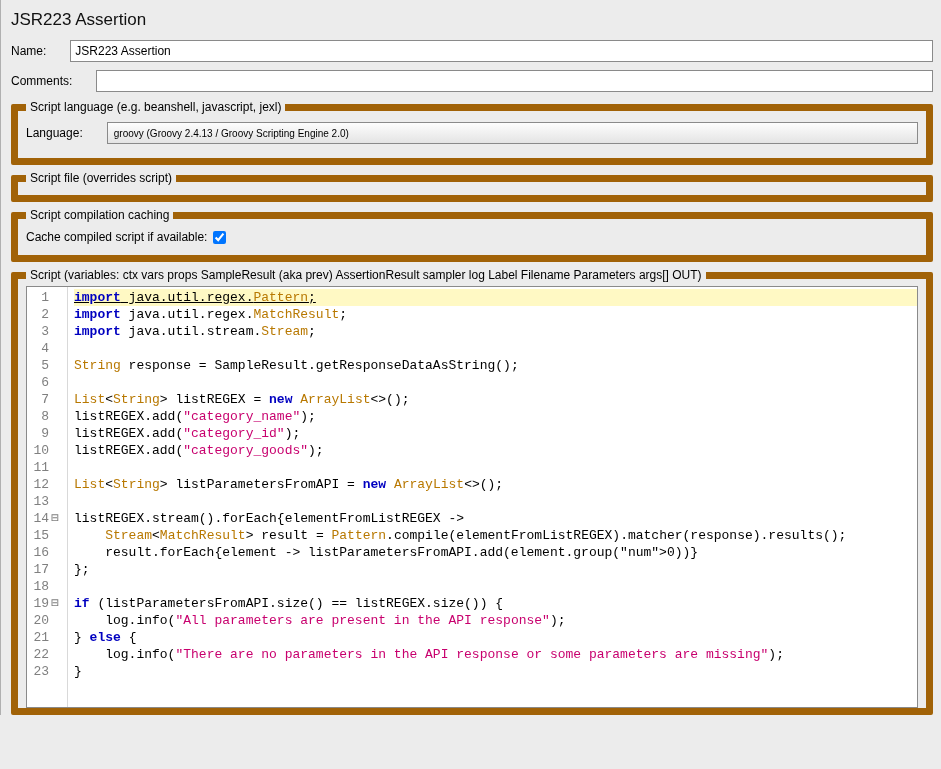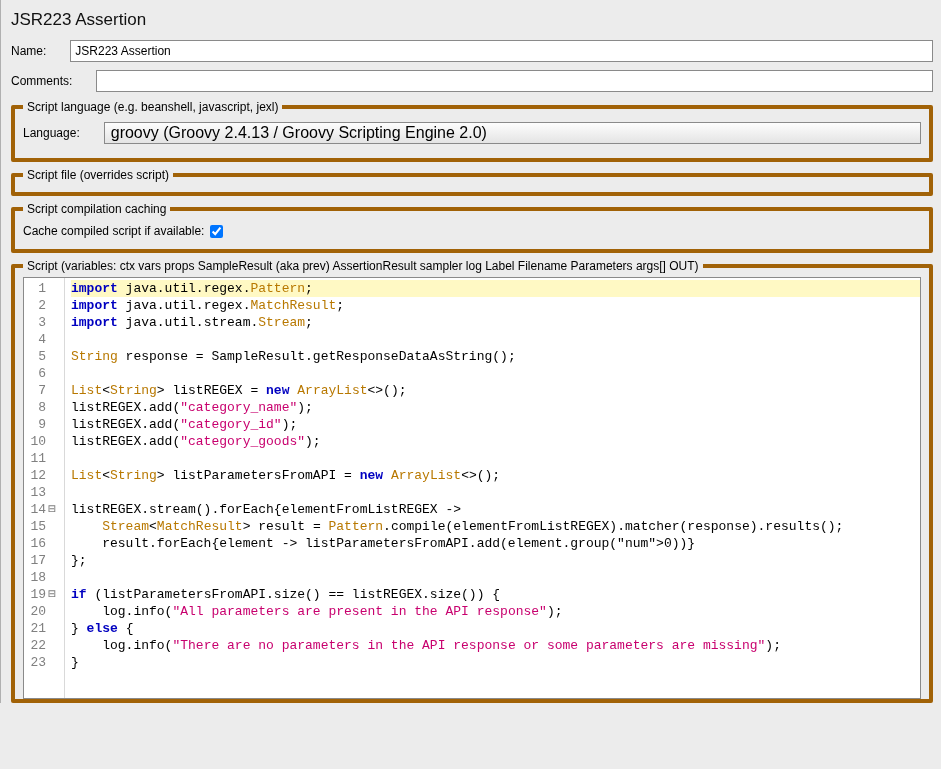--- a/index.html
+++ b/index.html
@@ -34,40 +34,40 @@
   input[type="text"] {
     flex: 1;
     border: 1px solid #8a8a8a;
     background: #fff;
     height: 18px;
     padding: 1px 4px;
     font-family: inherit;
     font-size: 12px;
   }
   fieldset {
-    border: 4px solid #a16207;
+    border: 7px solid #a16207;
     border-radius: 2px;
     margin: 6px 0 2px 0;
     padding: 4px 8px 6px 8px;
     background: #ececec;
   }
   fieldset > legend {
     padding: 0 4px;
     font-size: 12px;
     color: #000;
   }
   .combo {
     flex: 1;
     display: flex;
     align-items: center;
     border: 1px solid #8a8a8a;
     background: linear-gradient(#fdfdfd,#e4e4e4);
     height: 20px;
     padding: 0 6px;
-    font-size: 16px;
+    font-size: 10px;
     cursor: default;
   }
   .chk {
     vertical-align: middle;
     margin-left: 2px;
   }
   .scriptlabel-row {
     display:flex;
     justify-content:flex-end;
     padding:2px 8px 2px 0;
@@ -95,21 +95,21 @@
     border-right: 1px solid #d9d9d9;
     user-select: none;
     width: 26px;
   }
   .code {
     padding: 2px 0 0 6px;
     white-space: pre;
     overflow-x: auto;
     flex:1;
   }
-  .code .hl { background: #fff9c4; display:inline-block; width:100%; }
+  .code .hl { background: #fff9c4; display:inline-block; width:100%;text-decoration:underline; }
   .kw { color: #0000c0; font-weight: bold; }
   .cls { color: #b87800; }
   .str { color: #c8006e; }
   .fold { color:#808080; display:inline-block; width:10px; }
 </style>
 </head>
 <body>
 
 <div class="panel">
 

